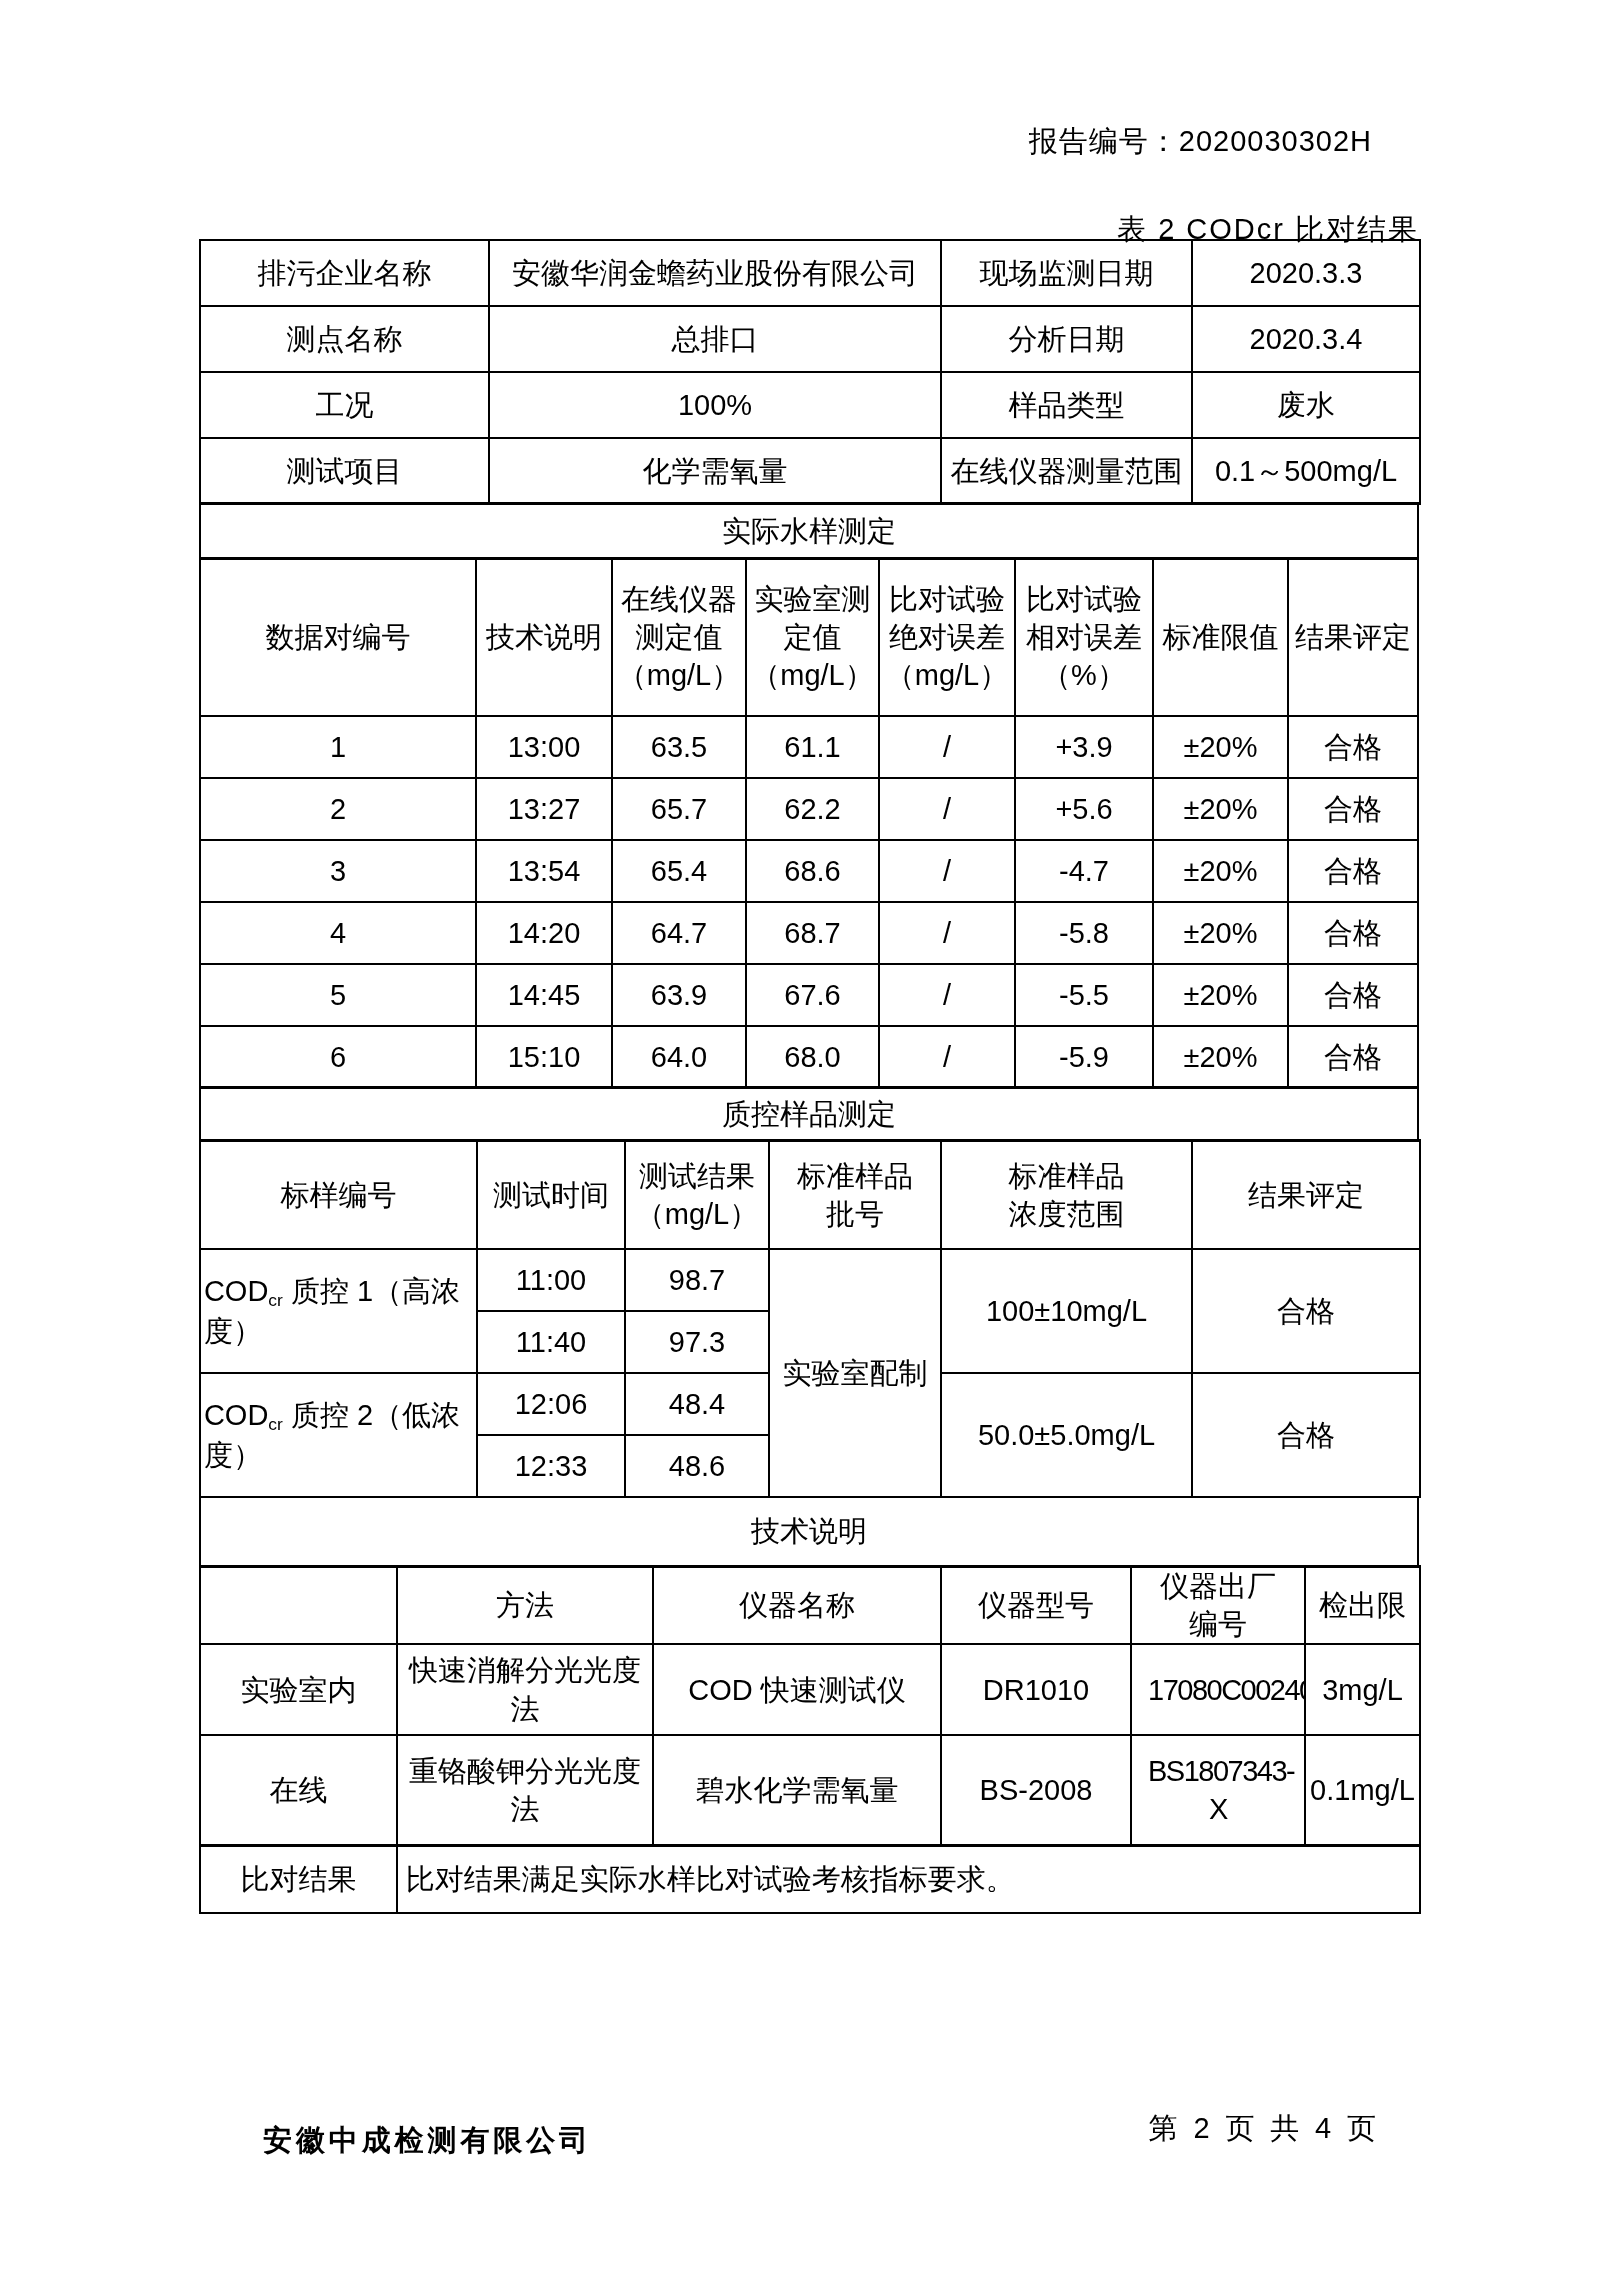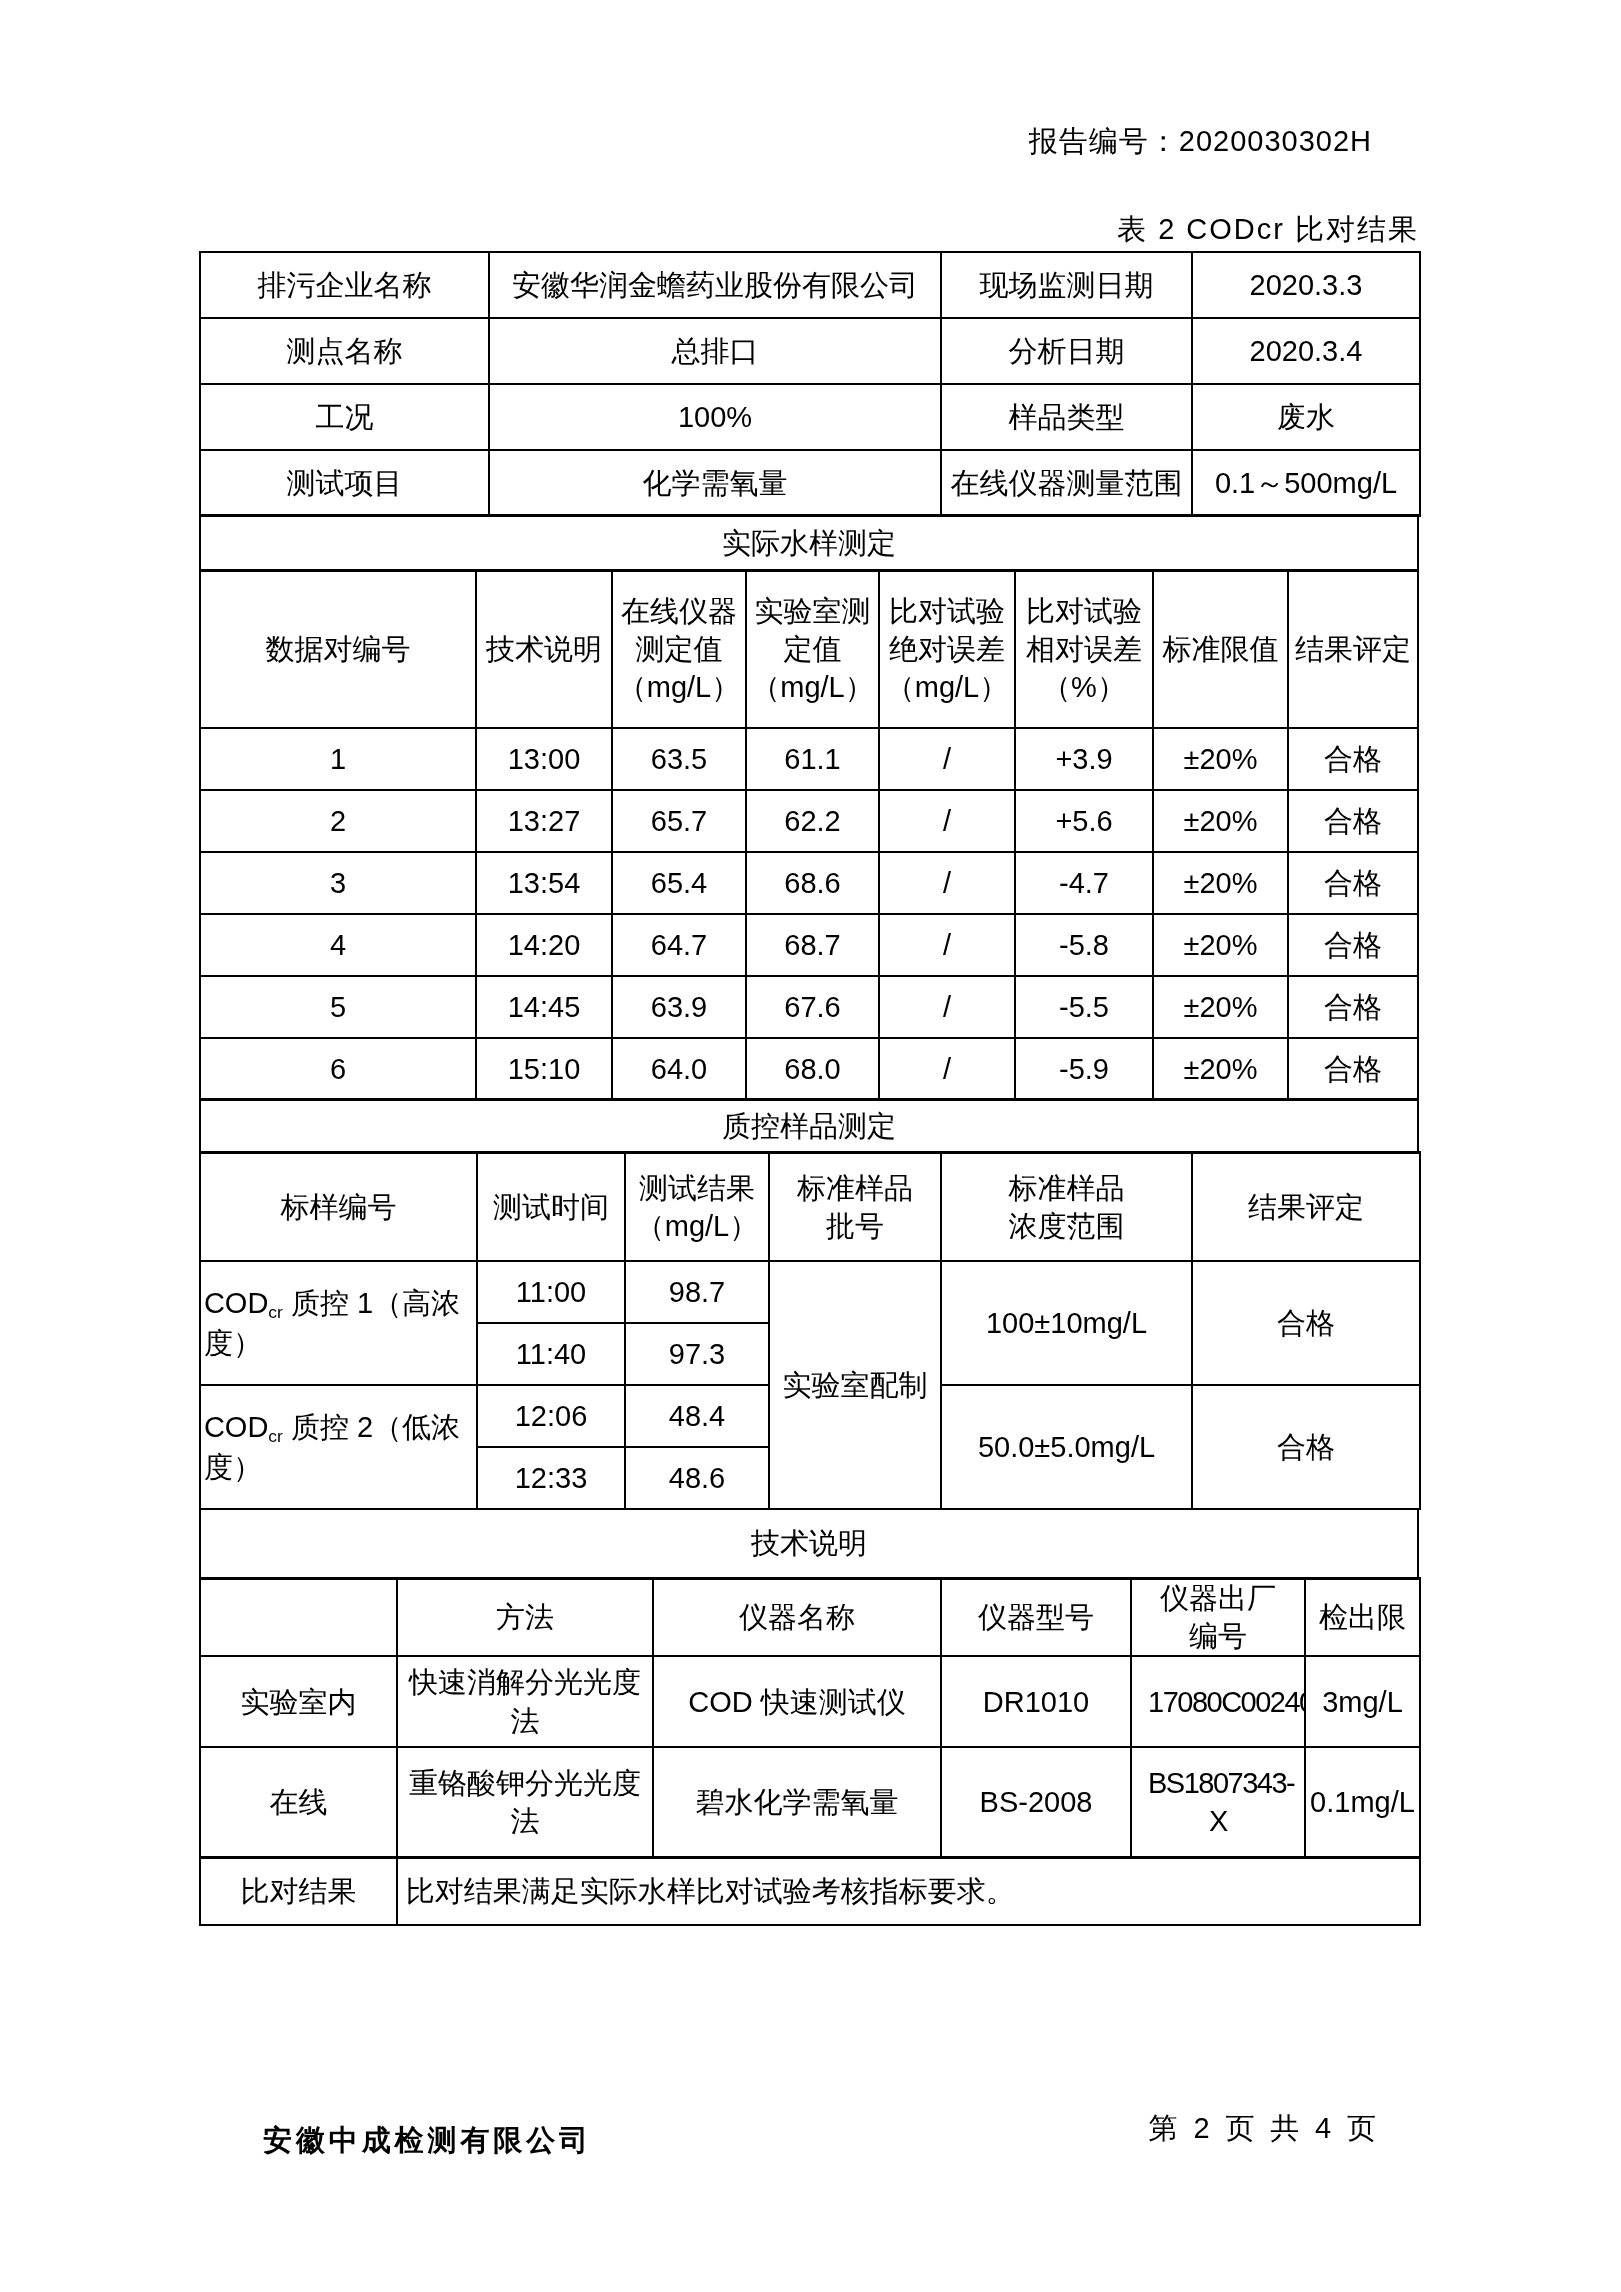--- a/index.html
+++ b/index.html
@@ -34,21 +34,21 @@
     white-space: nowrap;
     margin-top: 11px;
   }
   .tables { position: absolute; top: 239px; left: 199px; width: 1220px; }
   table {
     border-collapse: collapse;
     table-layout: fixed;
     width: 1220px;
     margin-top: -2.9px;
   }
-  .tables table:first-child { margin-top: 12px; border-radius: 10px; }
+  .tables table:first-child { margin-top: 0; border-radius: 10px; }
   td {
     border: 2px solid #000;
     border-top-width: 2.9px;
     border-bottom-width: 2.9px;
     text-align: center;
     vertical-align: middle;
     font-size: 29px;
     line-height: 1.32;
     padding: 0 2px;
     overflow: hidden;

